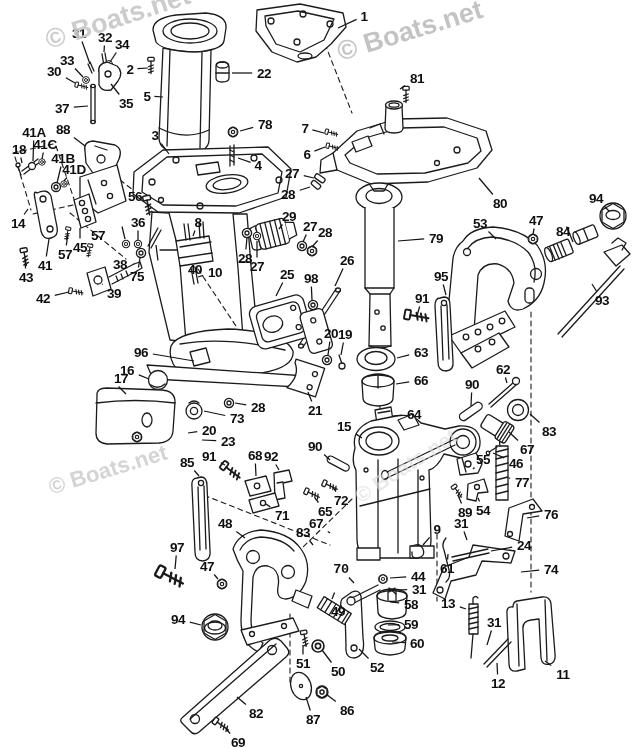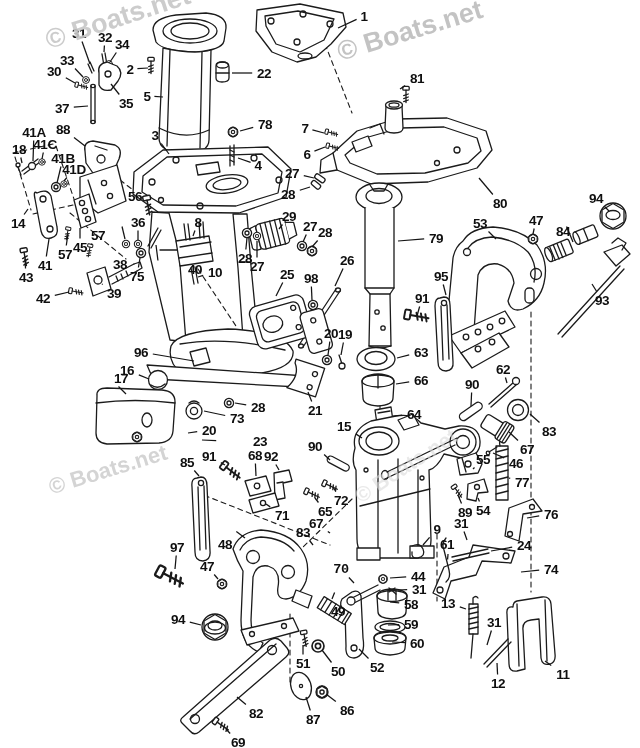--- a/index.html
+++ b/index.html
@@ -837,51 +837,51 @@
     <div class="part-label" style="left: 421px; top: 380px;">66</div>
     <div class="part-label" style="left: 472px; top: 384px;">90</div>
     <div class="part-label" style="left: 258px; top: 407px;">28</div>
     <div class="part-label" style="left: 237px; top: 418px;">73</div>
     <div class="part-label" style="left: 315px; top: 410px;">21</div>
     <div class="part-label" style="left: 414px; top: 414px;">64</div>
     <div class="part-label" style="left: 344px; top: 426px;">15</div>
     <div class="part-label" style="left: 549px; top: 431px;">83</div>
     <div class="part-label" style="left: 527px; top: 449px;">67</div>
     <div class="part-label" style="left: 209px; top: 430px;">20</div>
-    <div class="part-label" style="left: 228px; top: 441px; margin-left: 32px;">23</div>
+    <div class="part-label" style="left: 228px; top: 441px;">23</div>
     <div class="part-label" style="left: 516px; top: 463px;">46</div>
     <div class="part-label" style="left: 483px; top: 459px;">55</div>
     <div class="part-label" style="left: 522px; top: 482px;">77</div>
     <div class="part-label" style="left: 187px; top: 462px;">85</div>
     <div class="part-label" style="left: 209px; top: 456px;">91</div>
     <div class="part-label" style="left: 255px; top: 455px;">68</div>
     <div class="part-label" style="left: 271px; top: 456px;">92</div>
     <div class="part-label" style="left: 341px; top: 500px;">72</div>
     <div class="part-label" style="left: 325px; top: 511px;">65</div>
     <div class="part-label" style="left: 465px; top: 512px;">89</div>
     <div class="part-label" style="left: 483px; top: 510px;">54</div>
     <div class="part-label" style="left: 437px; top: 529px;">9</div>
     <div class="part-label" style="left: 461px; top: 523px;">31</div>
     <div class="part-label" style="left: 551px; top: 514px;">76</div>
     <div class="part-label" style="left: 524px; top: 545px;">24</div>
     <div class="part-label" style="left: 282px; top: 515px;">71</div>
     <div class="part-label" style="left: 316px; top: 523px;">67</div>
     <div class="part-label" style="left: 303px; top: 532px;">83</div>
-    <div class="part-label" style="left: 225px; top: 523px; margin-top: 21px;">48</div>
+    <div class="part-label" style="left: 225px; top: 523px;">48</div>
     <div class="part-label" style="left: 315px; top: 446px;">90</div>
     <div class="part-label" style="left: 177px; top: 547px; text-align: center;">97</div>
     <div class="part-label" style="left: 207px; top: 566px;">47</div>
     <div class="part-label" style="left: 341px; top: 569px; font-family: Liberation Mono, monospace;">70</div>
     <div class="part-label" style="left: 338px; top: 584px; margin-top: 27px;">49</div>
     <div class="part-label" style="left: 418px; top: 576px;">44</div>
     <div class="part-label" style="left: 419px; top: 589px;">31</div>
     <div class="part-label" style="left: 411px; top: 604px;">58</div>
     <div class="part-label" style="left: 411px; top: 624px;">59</div>
     <div class="part-label" style="left: 417px; top: 643px;">60</div>
-    <div class="part-label" style="left: 447px; top: 544px; text-align: center;">61</div>
+    <div class="part-label" style="left: 447px; top: 568px; text-align: center;">61</div>
     <div class="part-label" style="left: 448px; top: 603px;">13</div>
     <div class="part-label" style="left: 551px; top: 569px;">74</div>
     <div class="part-label" style="left: 494px; top: 622px;">31</div>
     <div class="part-label" style="left: 498px; top: 683px;">12</div>
     <div class="part-label" style="left: 563px; top: 674px;">11</div>
     <div class="part-label" style="left: 178px; top: 619px;">94</div>
     <div class="part-label" style="left: 377px; top: 667px;">52</div>
     <div class="part-label" style="left: 338px; top: 671px;">50</div>
     <div class="part-label" style="left: 303px; top: 663px;">51</div>
     <div class="part-label" style="left: 347px; top: 710px;">86</div>

